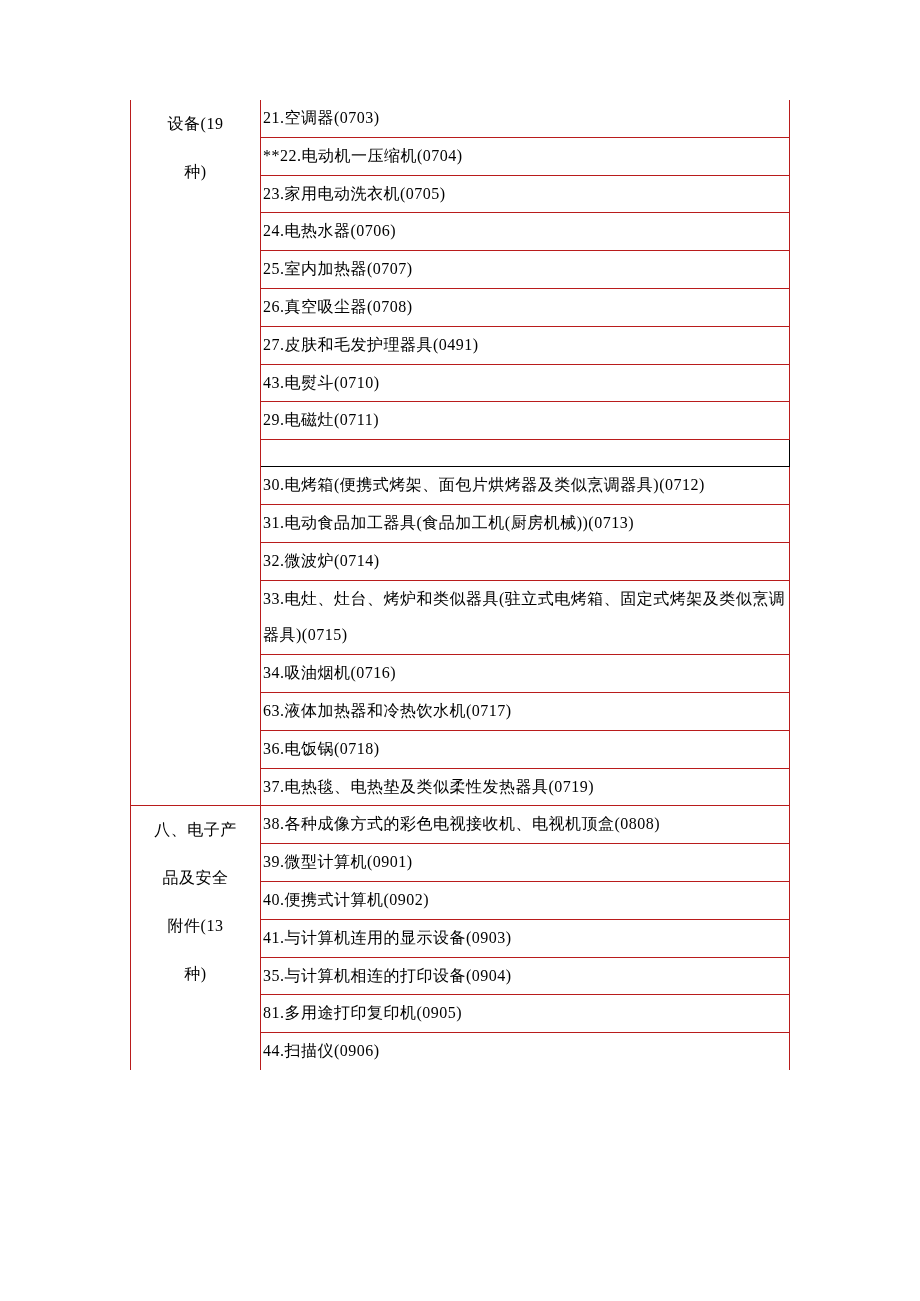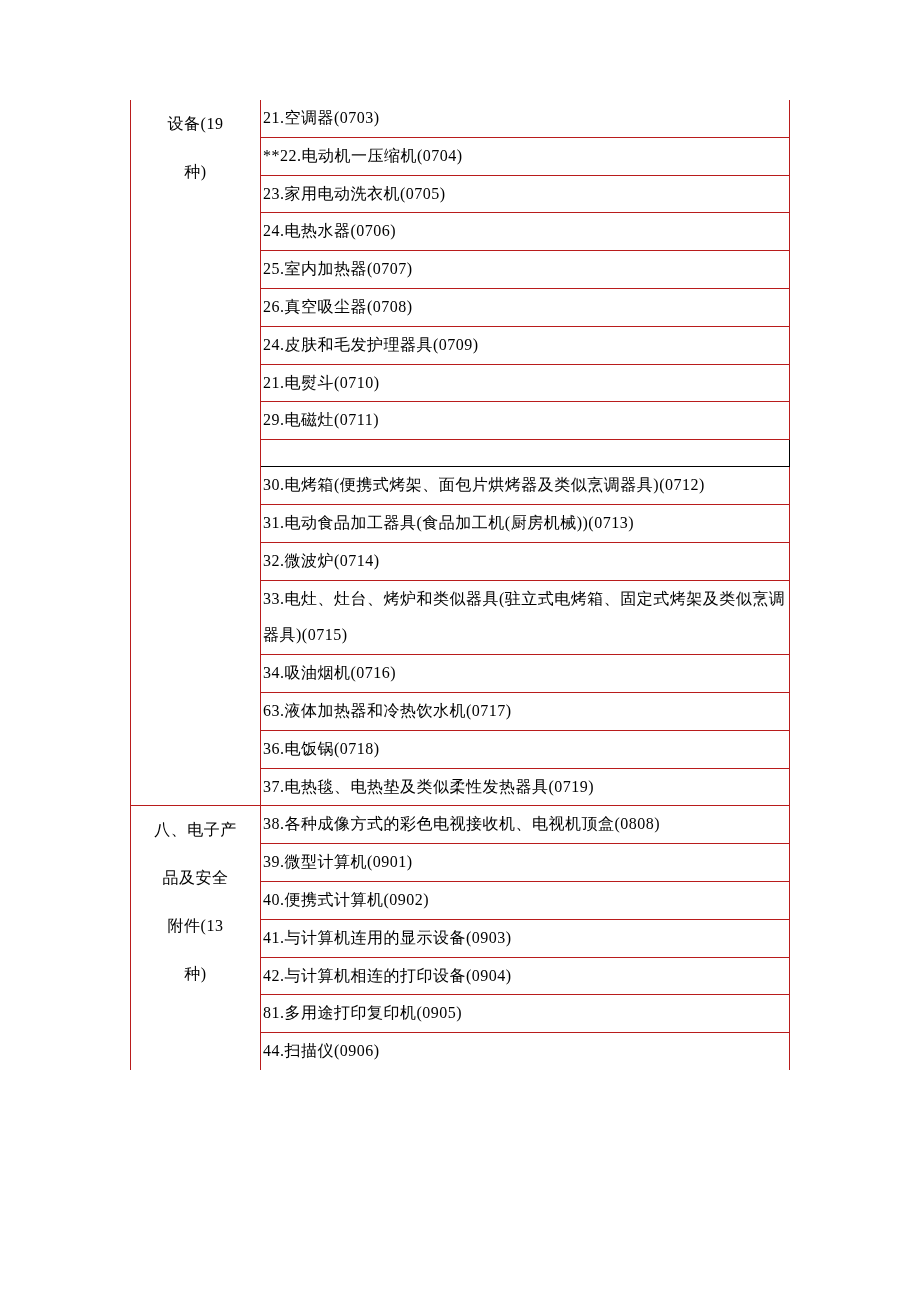--- a/index.html
+++ b/index.html
@@ -72,24 +72,24 @@
         <tr>
           <td>24.电热水器(0706)</td>
         </tr>
         <tr>
           <td>25.室内加热器(0707)</td>
         </tr>
         <tr>
           <td>26.真空吸尘器(0708)</td>
         </tr>
         <tr>
-          <td>24.皮肤和毛发护理器具(0709)</td>
+          <td>27.皮肤和毛发护理器具(0491)</td>
         </tr>
         <tr>
-          <td>21.电熨斗(0710)</td>
+          <td>43.电熨斗(0710)</td>
         </tr>
         <tr>
           <td>29.电磁灶(0711)</td>
         </tr>
         <tr>
           <td class="spacer"></td>
         </tr>
         <tr>
           <td>30.电烤箱(便携式烤架、面包片烘烤器及类似烹调器具)(0712)</td>
         </tr>
@@ -123,21 +123,21 @@
         <tr>
           <td>39.微型计算机(0901)</td>
         </tr>
         <tr>
           <td>40.便携式计算机(0902)</td>
         </tr>
         <tr>
           <td>41.与计算机连用的显示设备(0903)</td>
         </tr>
         <tr>
-          <td>42.与计算机相连的打印设备(0904)</td>
+          <td>35.与计算机相连的打印设备(0904)</td>
         </tr>
         <tr>
           <td>81.多用途打印复印机(0905)</td>
         </tr>
         <tr>
           <td class="no-bottom">44.扫描仪(0906)</td>
         </tr>
       </tbody>
   </table>
 </div>

